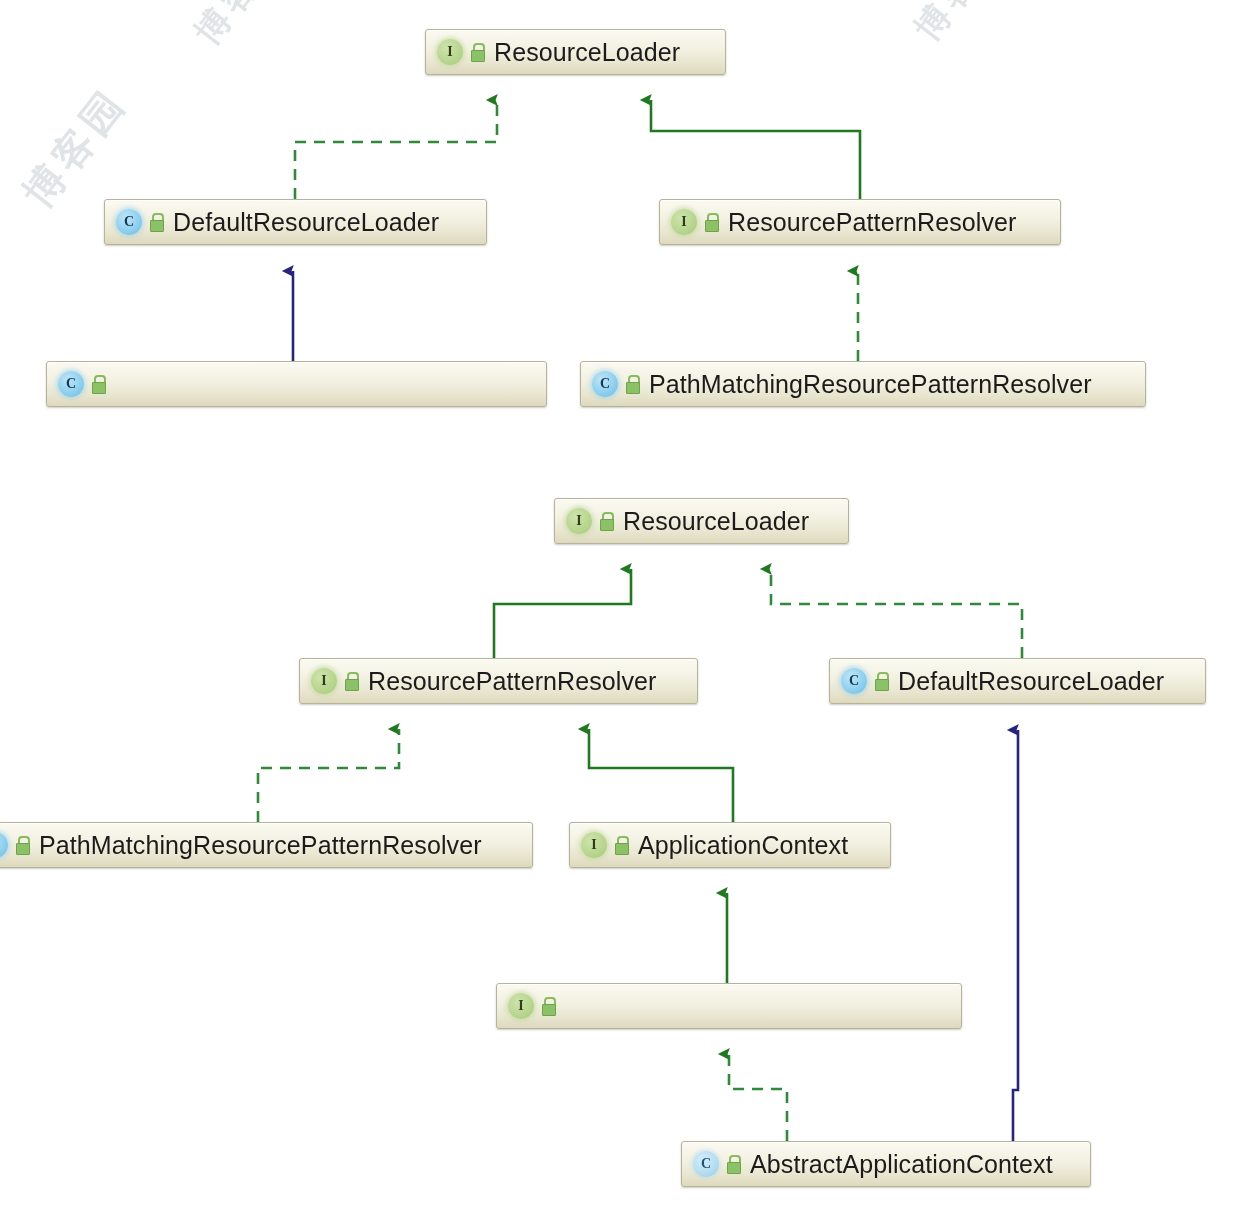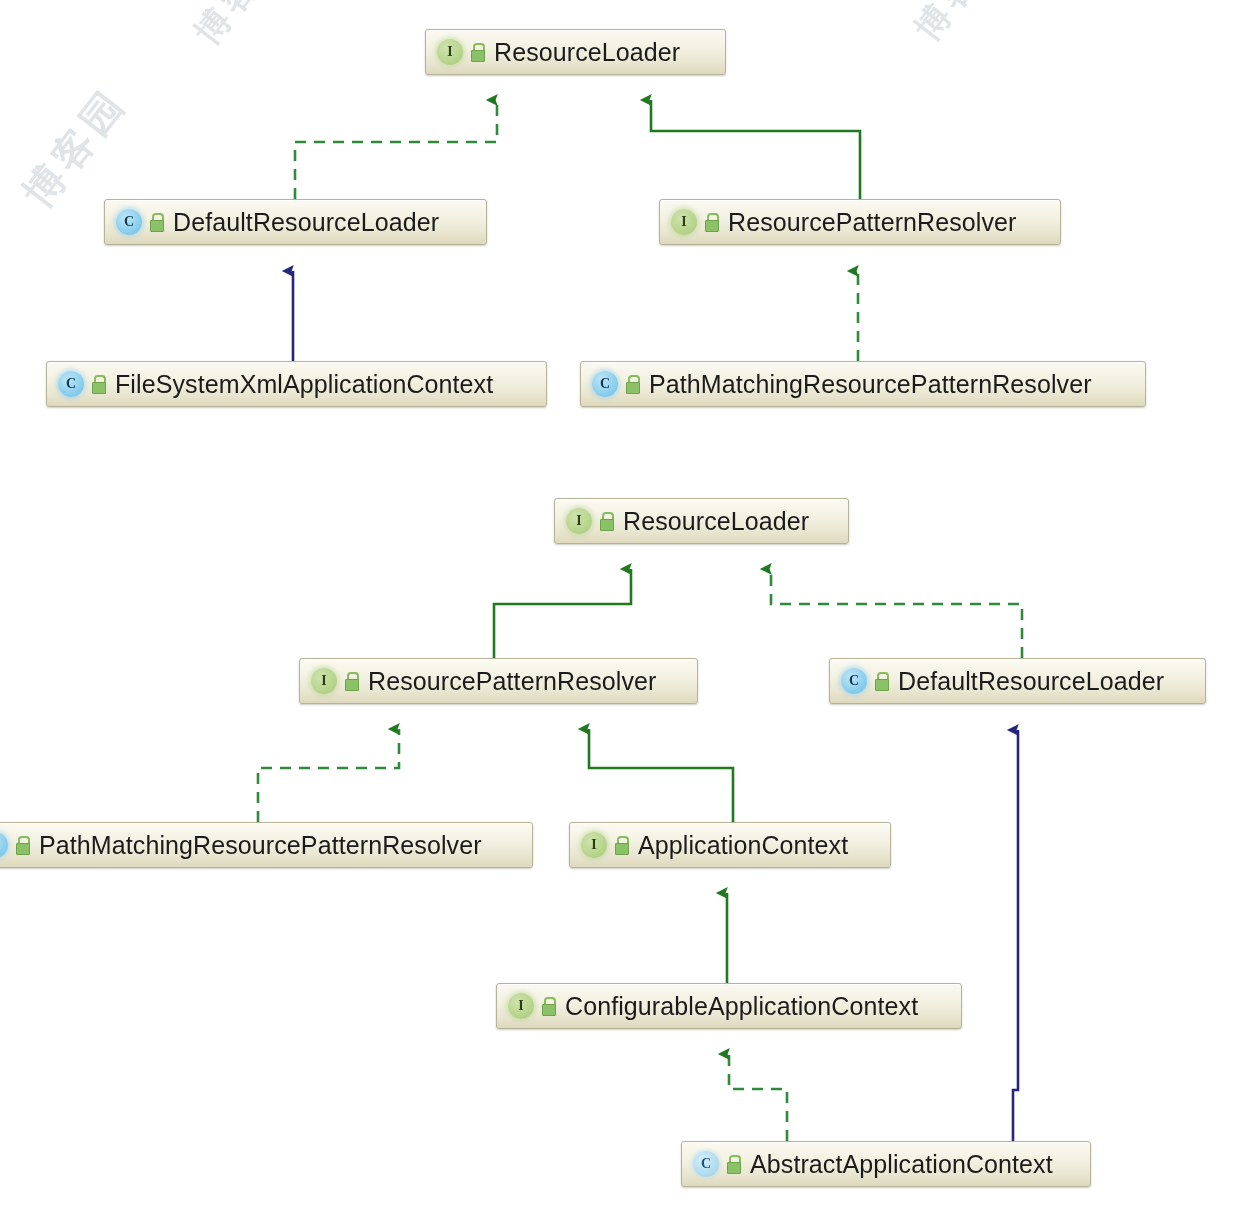--- a/index.html
+++ b/index.html
@@ -204,21 +204,20 @@
           <span class="body"></span>
         </span>
         <span class="label">ResourcePatternResolver</span>
       </div>
       <div class="node" style="left: 46px; top: 361px; width: 501px;">
         <span class="kind cls">C</span>
         <span class="vis">
           <span class="shackle"></span>
           <span class="body"></span>
         </span>
-        <span class="label">FileSystemXmlApplicationContext</span>
       </div>
       <div class="node" style="left: 580px; top: 361px; width: 566px;">
         <span class="kind cls">C</span>
         <span class="vis">
           <span class="shackle"></span>
           <span class="body"></span>
         </span>
         <span class="label">PathMatchingResourcePatternResolver</span>
       </div>
       <div class="node" style="left: 554px; top: 498px; width: 295px;">
@@ -260,21 +259,20 @@
           <span class="body"></span>
         </span>
         <span class="label">ApplicationContext</span>
       </div>
       <div class="node" style="left: 496px; top: 983px; width: 466px;">
         <span class="kind iface">I</span>
         <span class="vis">
           <span class="shackle"></span>
           <span class="body"></span>
         </span>
-        <span class="label">ConfigurableApplicationContext</span>
       </div>
       <div class="node" style="left: 681px; top: 1141px; width: 410px;">
         <span class="kind cls abstract">C</span>
         <span class="vis">
           <span class="shackle"></span>
           <span class="body"></span>
         </span>
         <span class="label">AbstractApplicationContext</span>
       </div>
     </div>

